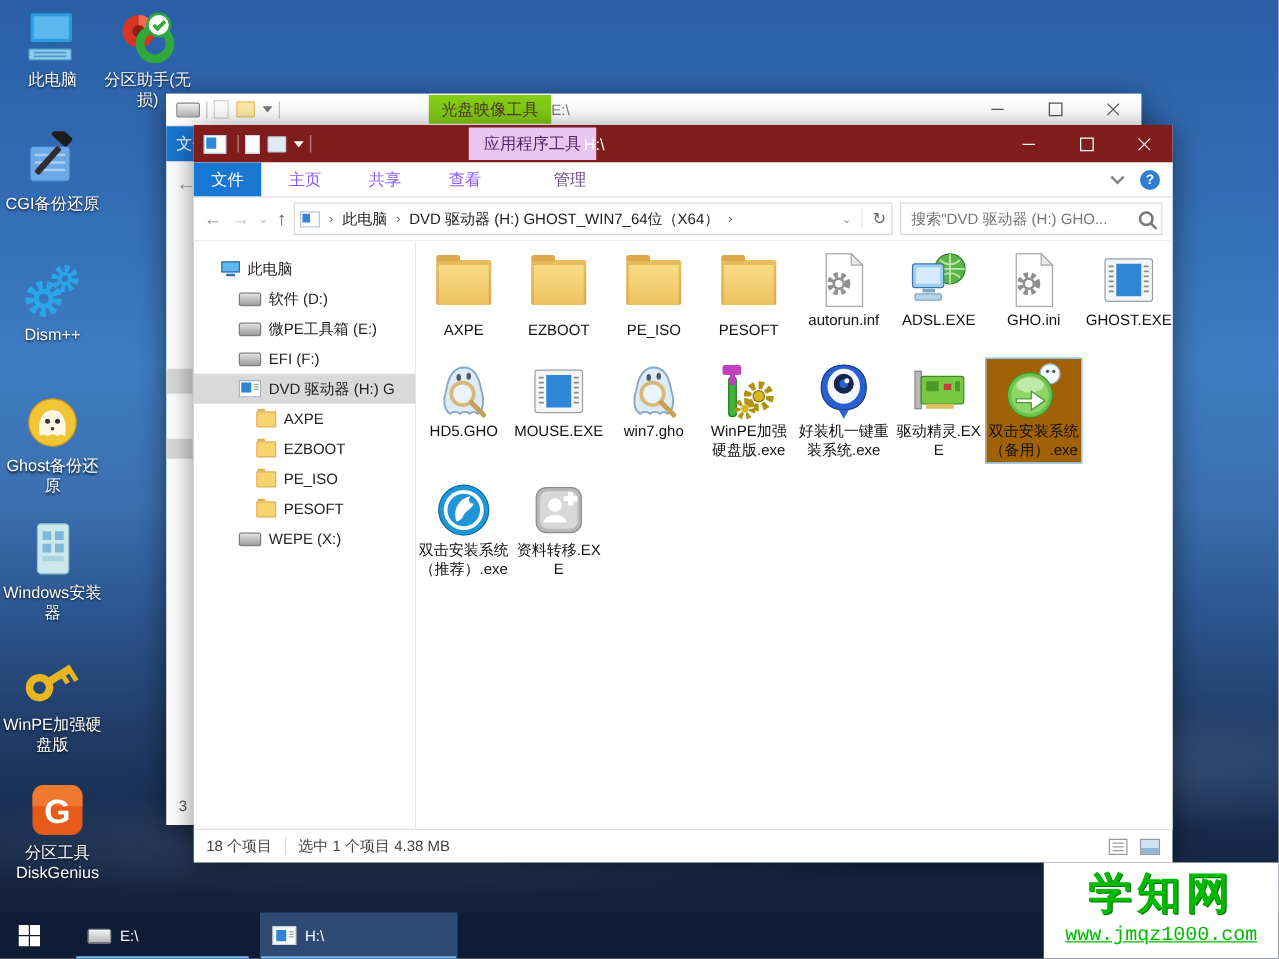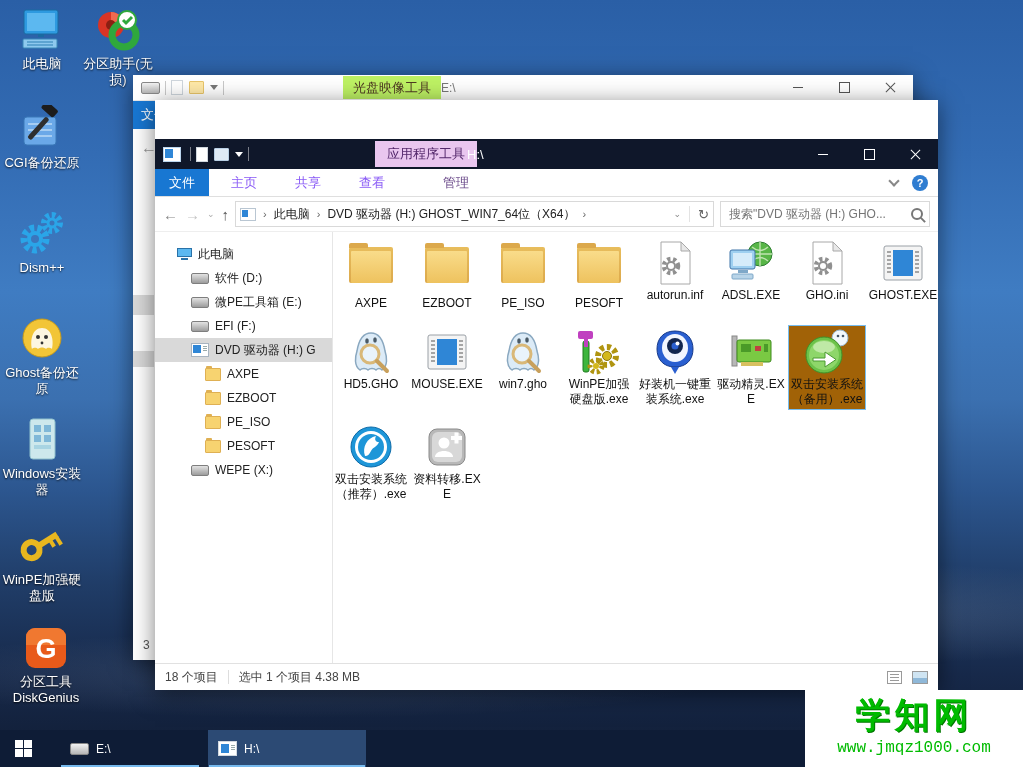--- a/index.html
+++ b/index.html
@@ -26,30 +26,30 @@
   .sep{width:1px;height:14px;background:rgba(255,255,255,.45);margin:0 5px;}
   .sep.dark{background:#c9c9c9;}
   .qat-doc{width:10px;height:13px;background:#fff;border:1px solid #cfd6dd;}
   .qat-folder{width:13px;height:11px;background:#ffe9a8;border:1px solid #e8c56a;border-radius:1px;}
   .tri-down{width:0;height:0;border-left:4px solid transparent;border-right:4px solid transparent;border-top:5px solid currentColor;}
   .chev{width:6px;height:6px;border-right:2px solid currentColor;border-bottom:2px solid currentColor;transform:rotate(45deg);}
   
   .back-win{left:133px;top:75px;width:780px;height:585px;}
   .back-win .titlebar{height:25px;background:#fff;color:#333;border-bottom:1px solid #e8e8e8;}
   .back-win .wc{color:#555;width:46px;}
-  .bk-tooltab{position:absolute;left:210px;top:1px;height:23px;padding:0 10px;background:#bef264;color:#4e3a22;font-size:13px;display:flex;align-items:center;}
+  .bk-tooltab{position:absolute;left:210px;top:1px;height:23px;padding:0 10px;background:#84cc16;color:#4e3a22;font-size:13px;display:flex;align-items:center;}
   .bk-title{position:absolute;left:308px;top:0;height:25px;display:flex;align-items:center;color:#777;font-size:12px;}
   .bk-tabstrip{height:28px;background:#fff;position:relative;}
   .bk-filetab{position:absolute;left:0;top:0;width:60px;height:28px;background:#1877d2;color:#fff;font-size:13px;display:flex;align-items:center;padding-left:8px;box-sizing:border-box;}
   .bk-back{position:absolute;left:8px;top:64px;color:#999;font-size:16px;}
   .bk-block{position:absolute;background:#d9d9d9;}
   .bk-status{position:absolute;left:10px;bottom:8px;color:#555;font-size:12px;}
   
   .front-win{left:155px;top:100px;width:783px;height:590px;display:flex;flex-direction:column;}
-  .front-win .titlebar{background:#0f172a;color:#fff;flex:0 0 30px;margin-top:39px;}
+  .front-win .titlebar{background:#7f1d1d;color:#fff;flex:0 0 30px;}
   .fw-appicon{width:16px;height:13px;background:#fff;border:1px solid #bcd6ef;margin:0 4px 0 8px;position:relative;}
   .fw-appicon::before{content:'';position:absolute;left:1px;top:1px;width:8px;height:9px;background:#2f86d6;}
   .fw-tooltab{position:absolute;left:220px;top:2px;height:26px;padding:0 12px;background:#e9c6ef;color:#53276b;font-size:13px;display:flex;align-items:center;}
   .fw-title{position:absolute;left:312px;top:0;height:30px;display:flex;align-items:center;font-size:13px;color:#fff;}
   .front-win .wc{color:#fff;}
   .ribbon{flex:0 0 27px;background:#fff;border-bottom:1px solid #dfdfdf;display:flex;align-items:stretch;position:relative;font-size:13px;}
   .rtab{display:flex;align-items:center;padding:0 14px;color:#8b5cf6;}
   .rtab.file{background:#1877d2;color:#fff;margin-right:8px;}
   .rtab.manage{color:#6b4a8a;margin-left:30px;}
   .ribbon-right{position:absolute;right:10px;top:0;height:100%;display:flex;align-items:center;gap:14px;}
@@ -108,23 +108,23 @@
   .tb-btn{display:flex;align-items:center;gap:7px;color:#fff;font-size:12px;padding:0 10px;position:relative;width:140px;box-sizing:border-box;}
   .tb-btn .uline{position:absolute;left:1px;right:1px;bottom:0;height:2px;background:#76b9ed;}
   .tb-btn.active{background:#2c4a74;}
   .tb-btn.e{margin-left:14px;}
   .tb-btn.active{margin-left:8px;width:158px;}
   .tb-drive{width:17px;height:10px;background:linear-gradient(180deg,#f2f2f2,#b5b5b5);border-radius:2px;border:1px solid #888;}
   .tb-dvd{width:17px;height:13px;background:#fff;border:1px solid #d2d9e0;position:relative;}
   .tb-dvd::before{content:'';position:absolute;left:2px;top:2px;width:8px;height:9px;background:#2f86d6;}
   .tb-dvd::after{content:'';position:absolute;right:1px;top:3px;width:4px;height:1px;background:#9aa;box-shadow:0 2px 0 #9aa,0 4px 0 #9aa;}
   
-  .watermark{position:absolute;right:0;bottom:0;width:218px;height:77px;background:#fff;text-align:center;}
+  .watermark{position:absolute;right:0;bottom:0;width:188px;height:77px;background:#fff;text-align:center;}
   .wm-title{font-size:35px;font-weight:bold;color:#00bb00;letter-spacing:4px;line-height:46px;margin-top:2px;text-shadow:1px 1px 0 #007700;}
-  .wm-url{font-family:"Liberation Mono","DejaVu Sans Mono",monospace;font-size:16px;color:#00bb00;line-height:20px;}
+  .wm-url{font-family:"Liberation Mono","DejaVu Sans Mono",monospace;font-size:16px;color:#00bb00;line-height:20px;text-decoration:underline;}
 </style>
 </head>
 <body>
 
 <div class="screen">
 
   <div class="dicon" style="left:0;top:6px">
     <div class="dimg">
       <svg viewBox="0 0 48 48" width="48" height="48">
           <rect x="6" y="4" width="34" height="24" rx="2" fill="#2e9ae0" stroke="#1a6aa0"></rect>

